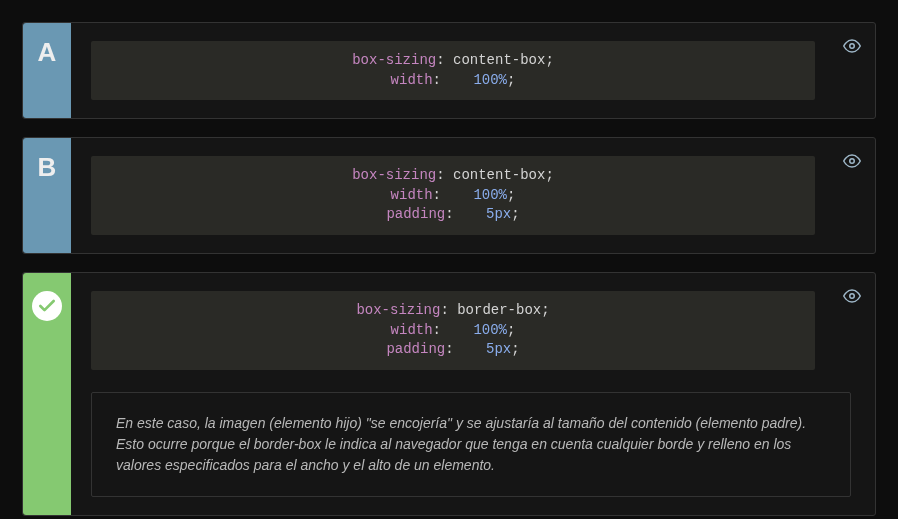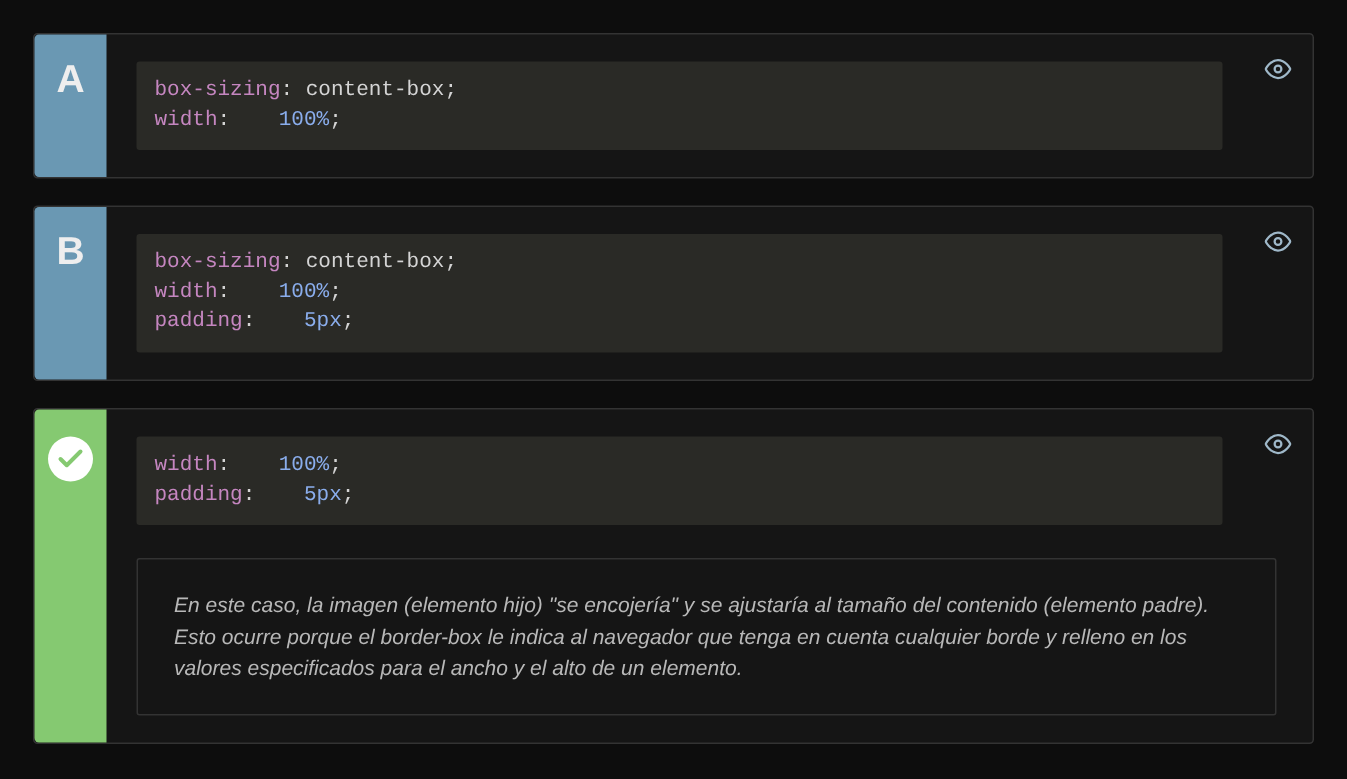--- a/index.html
+++ b/index.html
@@ -60,21 +60,21 @@
   .code-block {
     background: #2a2a26;
     padding: 10px 12px;
     font-family: "Consolas","Courier New",monospace;
     font-size: 14px;
     line-height: 1.4;
     color: #ddd;
     border-radius: 2px;
     margin-right: 40px;
   }
-  .code-line { white-space: pre; }
+  .code-line { white-space: pre; text-align: center; }
   .tok-prop { color: #c586c0; }
   .tok-punct { color: #d4d4d4; }
   .tok-val { color: #d4d4d4; }
   .tok-num { color: #8aadec; margin-left: 24px; }
 
   .explain-box {
     border: 1px solid #333;
     border-radius: 2px;
     margin-top: 22px;
     padding: 20px 24px;
@@ -133,19 +133,20 @@
         </div>
       </div>
       <div class="answer-body">
         <div class="eye-icon">
           <svg width="18" height="18" viewBox="0 0 24 24" fill="none" stroke="currentColor" stroke-width="2" stroke-linecap="round" stroke-linejoin="round">
             <path d="M1 12s4-8 11-8 11 8 11 8-4 8-11 8-11-8-11-8z"></path>
             <circle cx="12" cy="12" r="3"></circle>
           </svg>
         </div>
         <div class="code-block">
+          <div class="code-line"><span class="tok-prop">box-sizing</span><span class="tok-punct">: </span><span class="tok-val">border-box</span><span class="tok-punct">;</span></div>
           <div class="code-line"><span class="tok-prop">width</span><span class="tok-punct">: </span><span class="tok-num">100%</span><span class="tok-punct">;</span></div>
           <div class="code-line"><span class="tok-prop">padding</span><span class="tok-punct">: </span><span class="tok-num">5px</span><span class="tok-punct">;</span></div>
         </div>
         <div class="explain-box">En este caso, la imagen (elemento hijo) "se encojería" y se ajustaría al tamaño del contenido (elemento padre). Esto ocurre porque el border-box le indica al navegador que tenga en cuenta cualquier borde y relleno en los valores especificados para el ancho y el alto de un elemento.</div>
       </div>
     </div>
   </div>
 
 </body></html>

